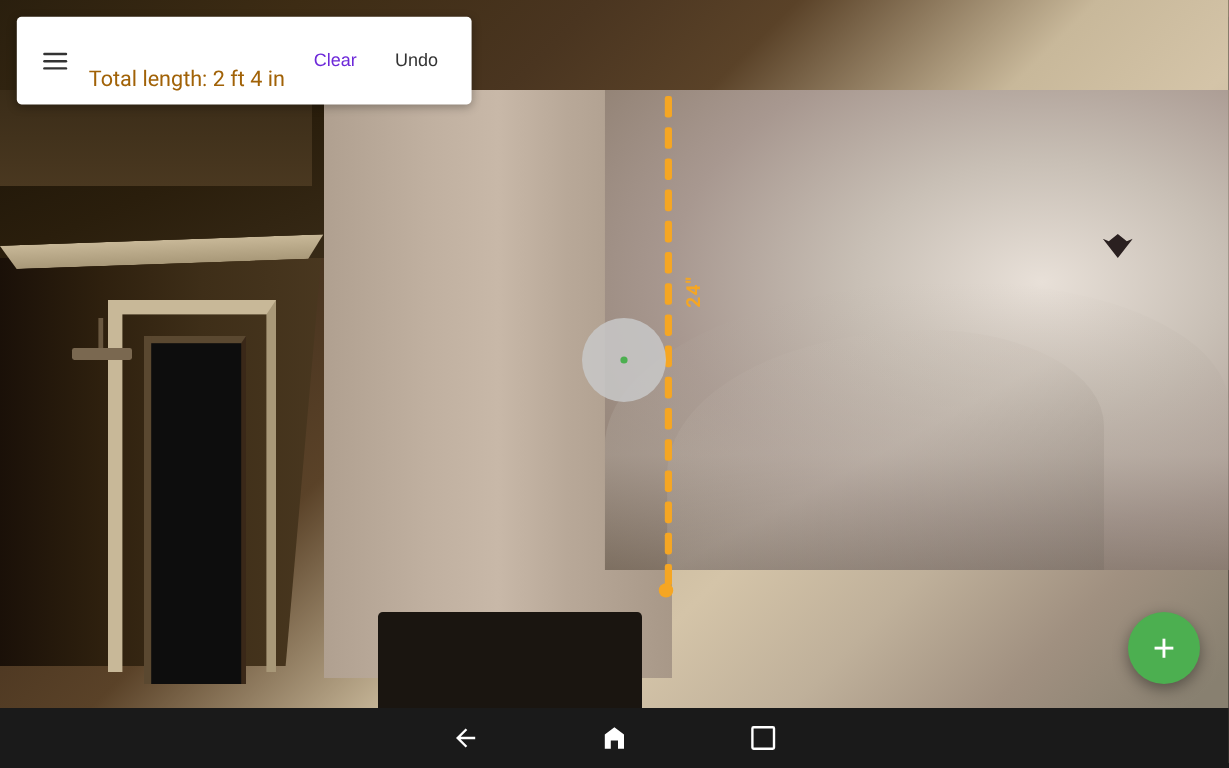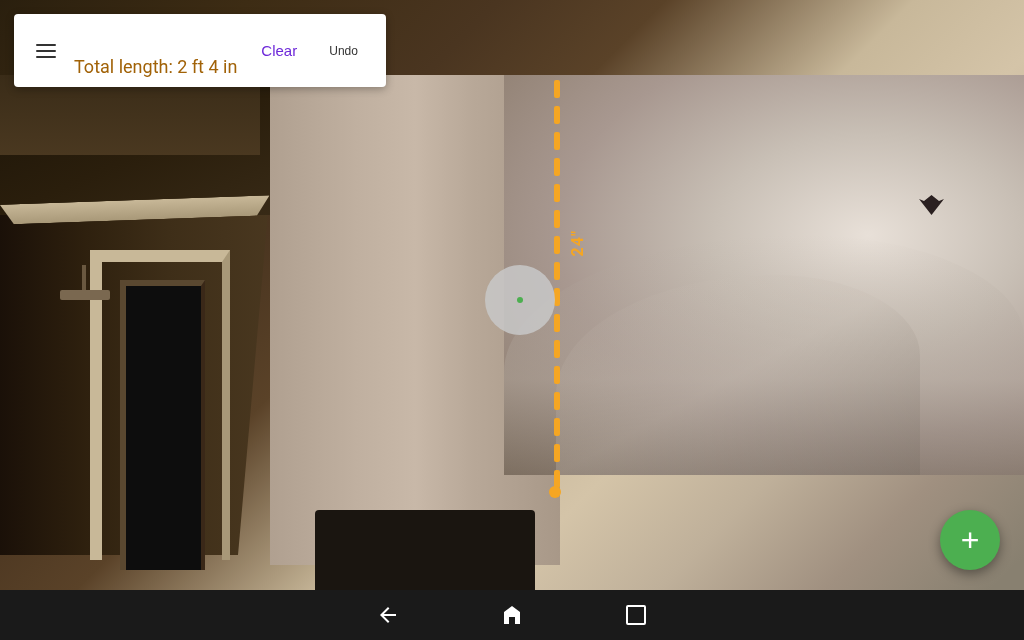--- a/index.html
+++ b/index.html
@@ -315,21 +315,21 @@
       font-size: 15px;
       color: #6d28d9;
       cursor: pointer;
       background: none;
       border: none;
       padding: 4px 8px;
       font-weight: 400;
     }
 
     #undo-btn {
-      font-size: 12px;
+      font-size: 15px;
       color: #333;
       cursor: pointer;
       background: none;
       border: none;
       padding: 4px 8px;
       font-weight: 400;
     }
 
     
     #status-bar {

